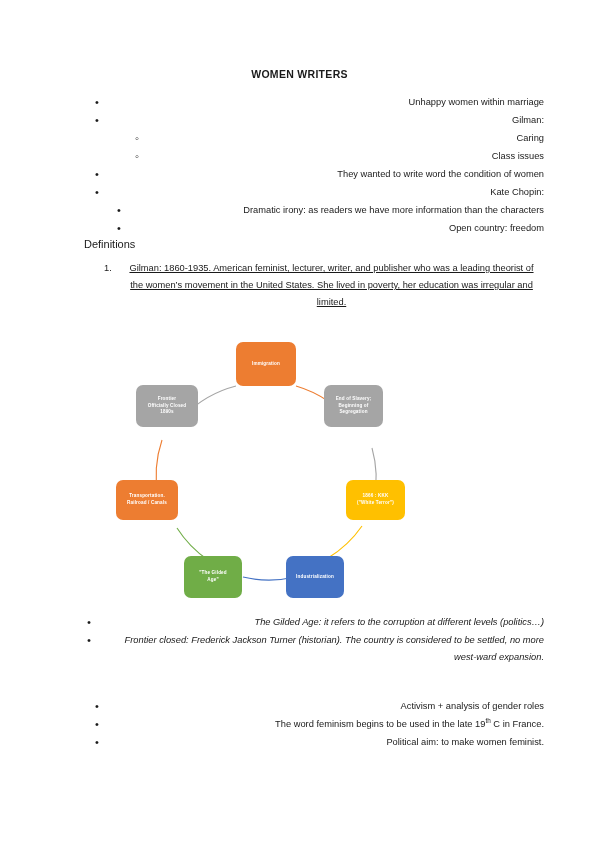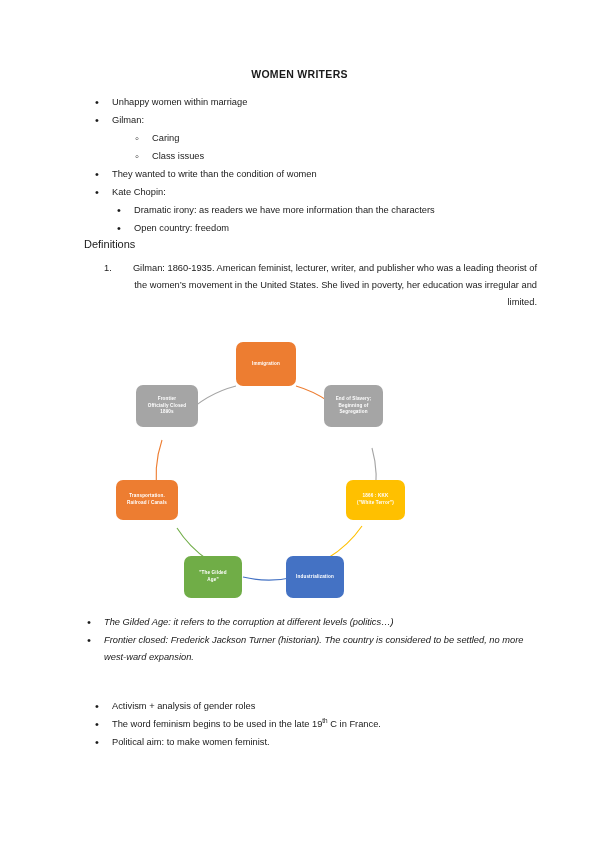--- a/index.html
+++ b/index.html
@@ -29,20 +29,21 @@
     position:absolute;
     left:95px;right:55px;
     top:94px;
   }
   .b-row{
     display:flex;
     align-items:flex-start;
     font-size:9.3px;
     line-height:16.5px;
     margin:0 0 .5px 0;
+    text-align:right;
   }
   .b-mark{
     width:17px;
     flex:0 0 17px;
     text-align:left;
     font-size:9.3px;
     line-height:16.5px;
   }
   .b-mark.dot::before{content:"\2022";font-size:11px;}
   .b-mark.circ::before{content:"\25E6";font-size:11px;}
@@ -61,21 +62,21 @@
   .numlist{
     position:absolute;
     left:104px;right:62px;
     top:260px;
   }
   .n-row{
     display:flex;align-items:flex-start;
     font-size:9.3px;line-height:17px;
   }
   .n-mark{width:22px;flex:0 0 22px;}
-  .n-text{flex:1;text-align:right;}
+  .n-text{flex:1;text-align:center;text-decoration:underline;}
 
   
   .diagram{
     position:absolute;
     left:100px;
     top:330px;
     width:330px;
     height:290px;
   }
   .diagram svg{position:absolute;left:0;top:0;}
@@ -127,21 +128,21 @@
     <div class="b-row lvl2">
       <span class="b-mark circ"></span>
       <span class="b-text">Caring</span>
     </div>
     <div class="b-row lvl2">
       <span class="b-mark circ"></span>
       <span class="b-text">Class issues</span>
     </div>
     <div class="b-row lvl1">
       <span class="b-mark dot"></span>
-      <span class="b-text">They wanted to write than the condition of women</span>
+      <span class="b-text">They wanted to write word the condition of women</span>
     </div>
     <div class="b-row lvl1">
       <span class="b-mark dot"></span>
       <span class="b-text">Kate Chopin:</span>
     </div>
     <div class="b-row lvl2b">
       <span class="b-mark dot"></span>
       <span class="b-text">Dramatic irony: as readers we have more information than the characters</span>
     </div>
     <div class="b-row lvl2b">

